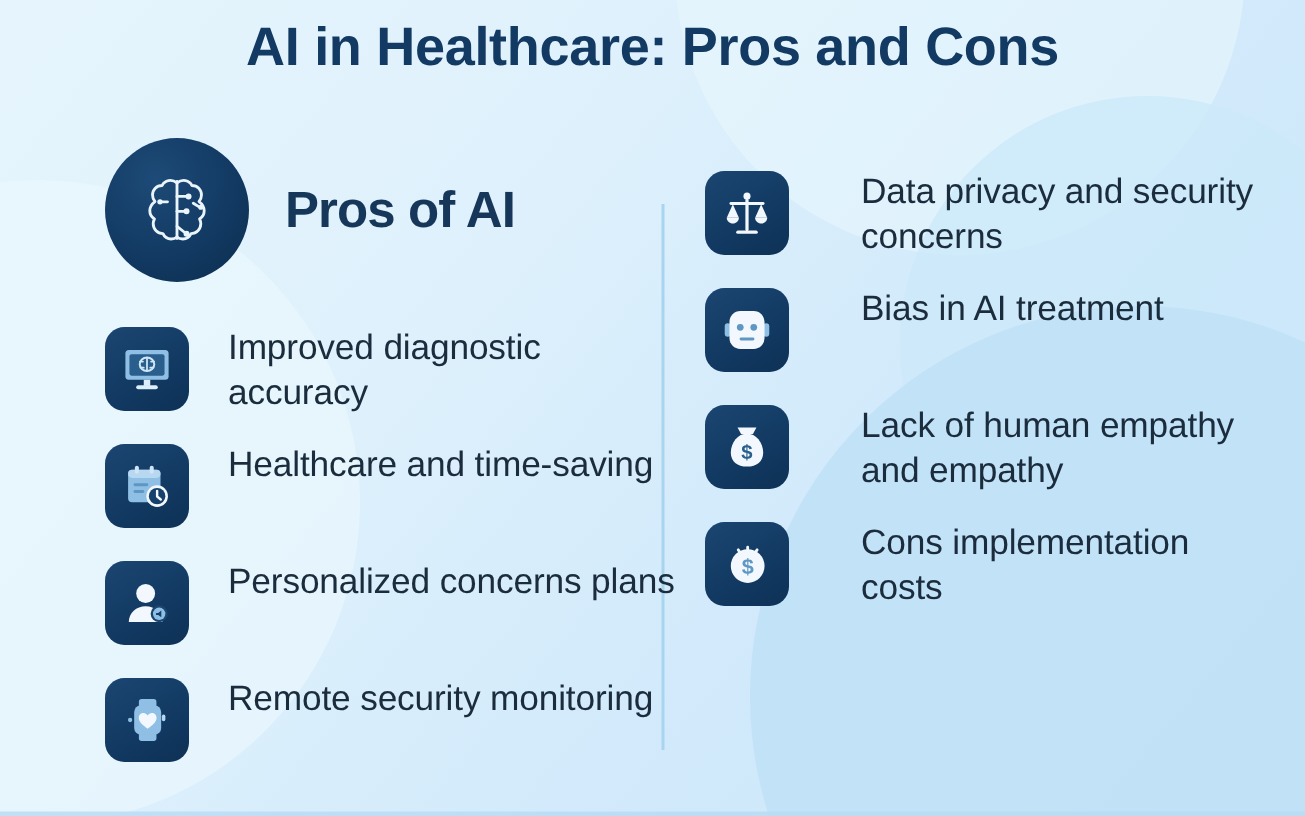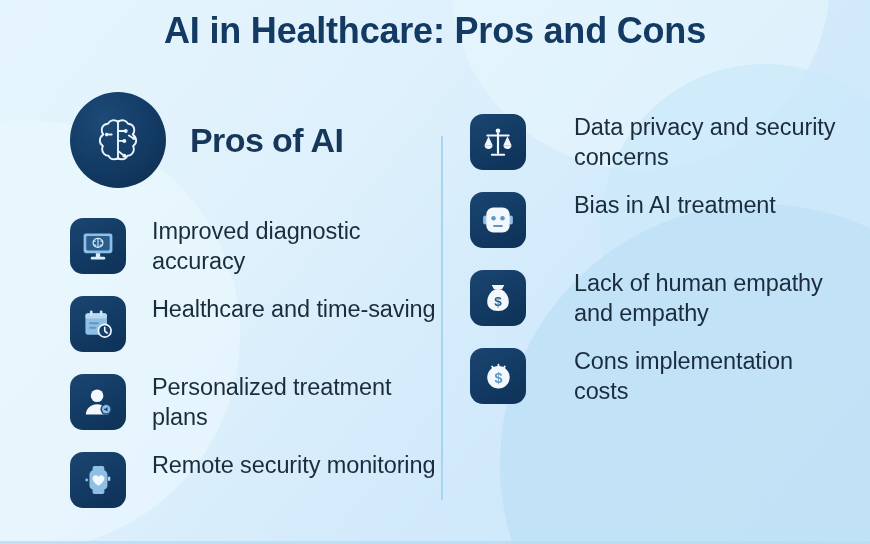--- a/index.html
+++ b/index.html
@@ -223,21 +223,21 @@
       <div class="item">
         <div class="item-tile">
           <svg width="36" height="36" viewBox="0 0 40 40">
             <circle cx="19" cy="13" r="7" fill="#f2f8fd"></circle>
             <path d="M6.5 34c0-6.6 5.6-11.6 12.5-11.6S31.5 27.4 31.5 34z" fill="#f2f8fd"></path>
             <circle cx="29" cy="28" r="6.3" fill="#1b4671"></circle>
             <circle cx="29" cy="28" r="4.6" fill="#8fbfe4"></circle>
             <path d="M30.6 25.6l-2.3 1.8h-1.6v1.4h1.6l2.3 1.8z" fill="#15406c"></path>
           </svg>
         </div>
-        <div class="item-text">Personalized treatment plans</div>
+        <div class="item-text">Personalized concerns plans</div>
       </div>
 
       <div class="item">
         <div class="item-tile">
           <svg width="36" height="36" viewBox="0 0 40 40">
             <rect x="14" y="4.5" width="13" height="6" rx="2" fill="#8fbfe4"></rect>
             <rect x="14" y="29.5" width="13" height="6" rx="2" fill="#8fbfe4"></rect>
             <rect x="10.5" y="9" width="20" height="22" rx="5" fill="#8fbfe4"></rect>
             <rect x="31" y="16" width="2.6" height="5" rx="1.3" fill="#b7d8f0"></rect>
             <path d="M20.5 26.5c-4.2-3-6.6-5.2-6.6-8.1 0-2.1 1.6-3.6 3.5-3.6 1.3 0 2.4.7 3.1 1.8.7-1.1 1.8-1.8 3.1-1.8 1.9 0 3.5 1.5 3.5 3.6 0 2.9-2.4 5.1-6.6 8.1z" fill="#f2f8fd"></path>

